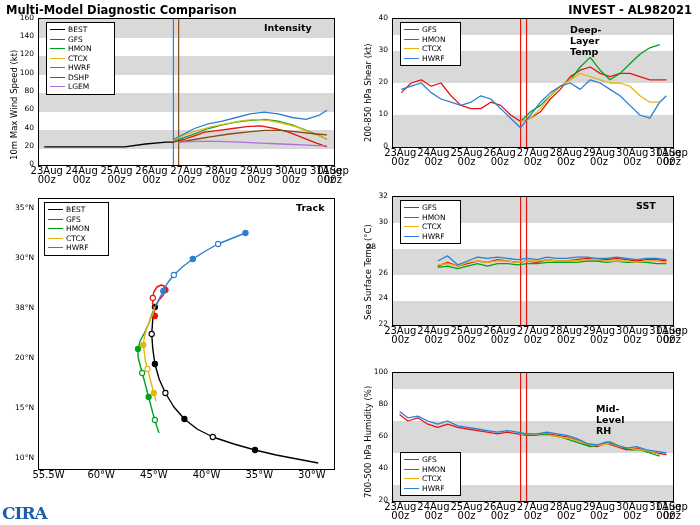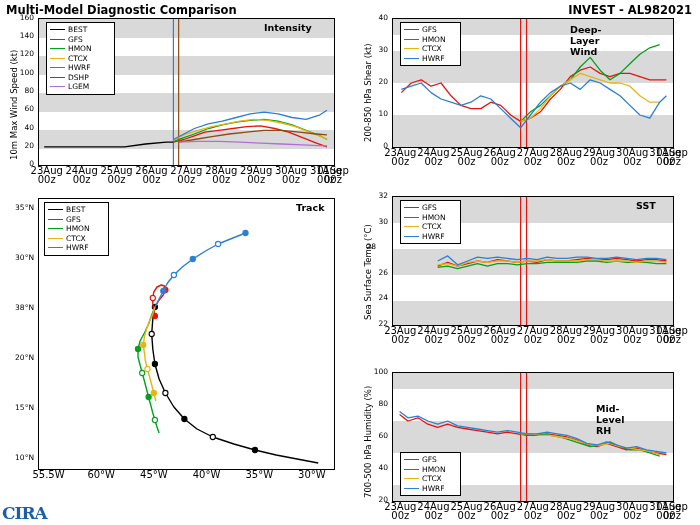--- a/index.html
+++ b/index.html
@@ -193,21 +193,21 @@
     <div class="band" style="top:96px;height:32px;"></div>
     <svg id="svg-shear" width="280" height="128">
         <line x1="127.57396449704149" x2="127.57396449704149" y1="0" y2="128" stroke="#e8140c" stroke-width="1.2"></line>
         <line x1="133.5384615384616" x2="133.5384615384616" y1="0" y2="128" stroke="#e8140c" stroke-width="1.2"></line>
         <polyline points="8.3,73.6 18.2,64.0 28.2,60.8 38.1,67.2 48.0,64.0 58.0,76.8 67.9,86.4 77.9,89.6 87.8,89.6 97.8,83.2 107.7,86.4 117.6,96.0 127.6,102.4 137.5,99.2 147.5,92.8 157.4,80.0 167.3,70.4 177.3,57.6 187.2,51.2 197.2,48.0 207.1,54.4 217.0,57.6 227.0,54.4 236.9,54.4 246.9,57.6 256.8,60.8 266.7,60.8 273.4,60.8" fill="none" stroke="#e8140c" stroke-width="1.3" stroke-linejoin="round"></polyline>
         <polyline points="127.6,102.4 137.5,92.8 147.5,86.4 157.4,76.8 167.3,67.2 177.3,60.8 187.2,48.0 197.2,38.4 207.1,51.2 217.0,60.8 227.0,54.4 236.9,44.8 246.9,35.2 256.8,28.8 266.7,25.6" fill="none" stroke="#00a21c" stroke-width="1.3" stroke-linejoin="round"></polyline>
         <polyline points="127.6,102.4 137.5,99.2 147.5,89.6 157.4,76.8 167.3,67.2 177.3,60.8 187.2,54.4 197.2,57.6 207.1,60.8 217.0,64.0 227.0,64.0 236.9,67.2 246.9,76.8 256.8,83.2 266.7,83.2" fill="none" stroke="#e8b413" stroke-width="1.3" stroke-linejoin="round"></polyline>
         <polyline points="8.3,70.4 18.2,67.2 28.2,64.0 38.1,73.6 48.0,80.0 58.0,83.2 67.9,86.4 77.9,83.2 87.8,76.8 97.8,80.0 107.7,89.6 117.6,99.2 127.6,108.8 137.5,96.0 147.5,83.2 157.4,73.6 167.3,67.2 177.3,64.0 187.2,70.4 197.2,60.8 207.1,64.0 217.0,70.4 227.0,76.8 236.9,86.4 246.9,96.0 256.8,99.2 266.7,83.2 273.4,76.8" fill="none" stroke="#2b7fd4" stroke-width="1.3" stroke-linejoin="round"></polyline>
       </svg>
   </div>
-  <div class="panel-label" style="left:570px;top:24px;">Deep-Layer Wind</div>
+  <div class="panel-label" style="left:570px;top:24px;">Deep-Layer Temp</div>
   <div class="ylab" style="left:363px;top:142px;transform:rotate(-90deg);">200-850 hPa Shear (kt)</div>
   <div class="legend" id="legend-shear" style="left:400px;top:22px;width:52px;">
       <div class="row">
         <div class="swatch" style="border-top-color: rgb(232, 20, 12);"></div>
         <div class="lbl">GFS</div>
       </div>
       <div class="row">
         <div class="swatch" style="border-top-color: rgb(0, 162, 28);"></div>
         <div class="lbl">HMON</div>
       </div>

